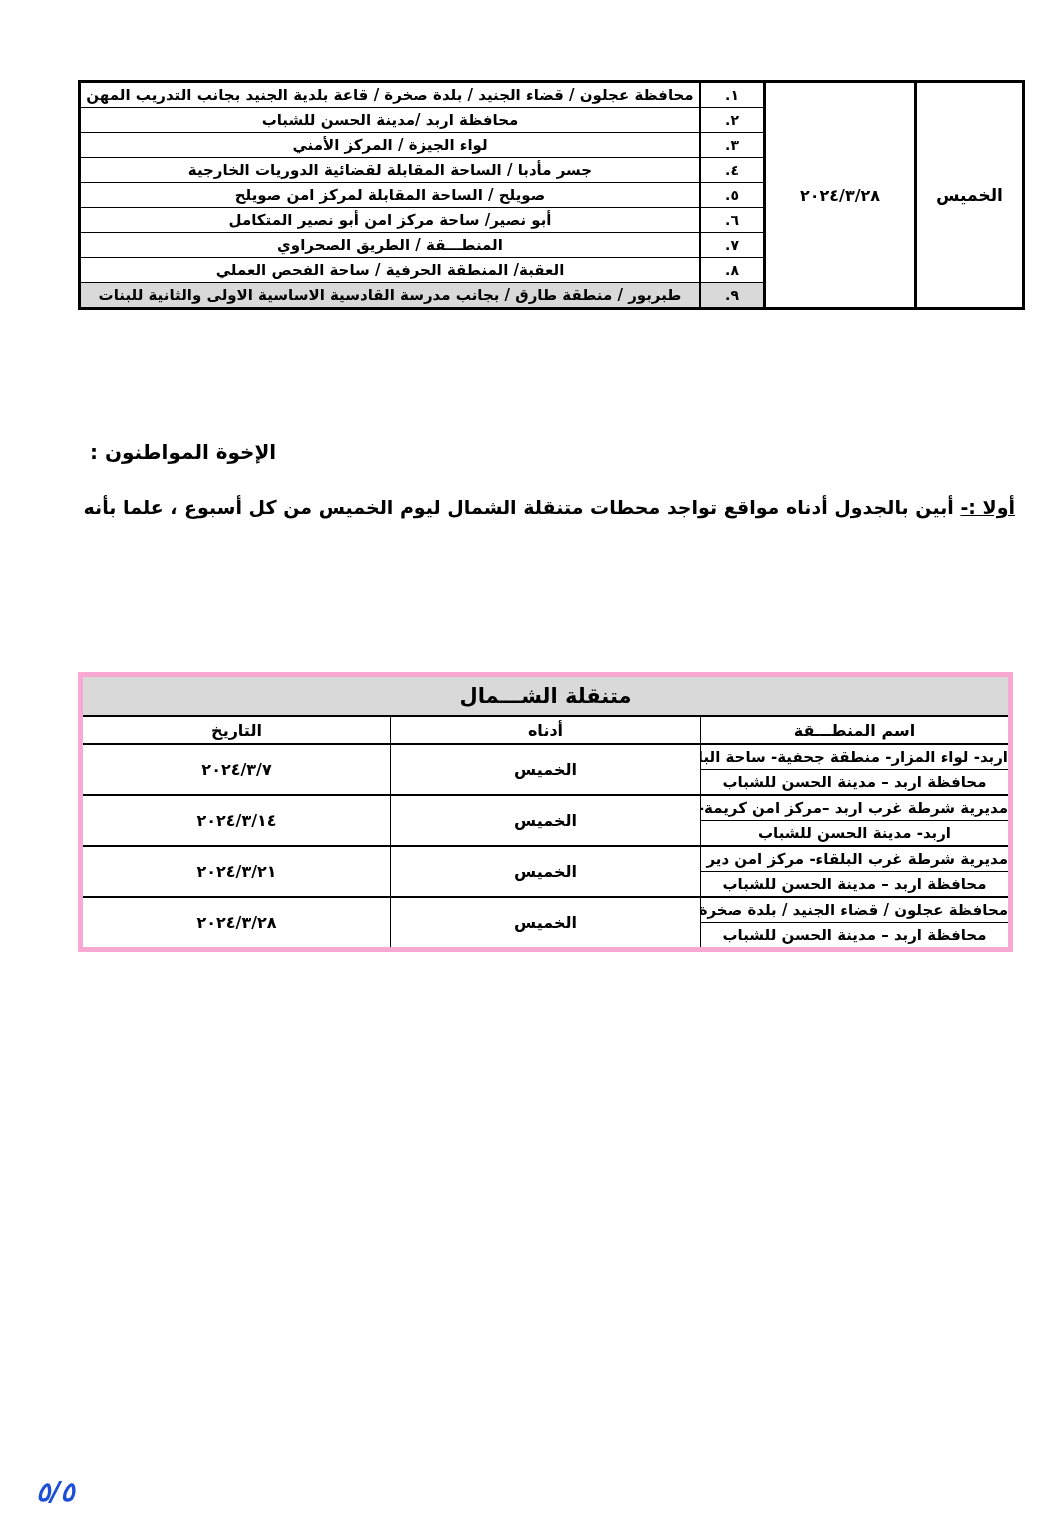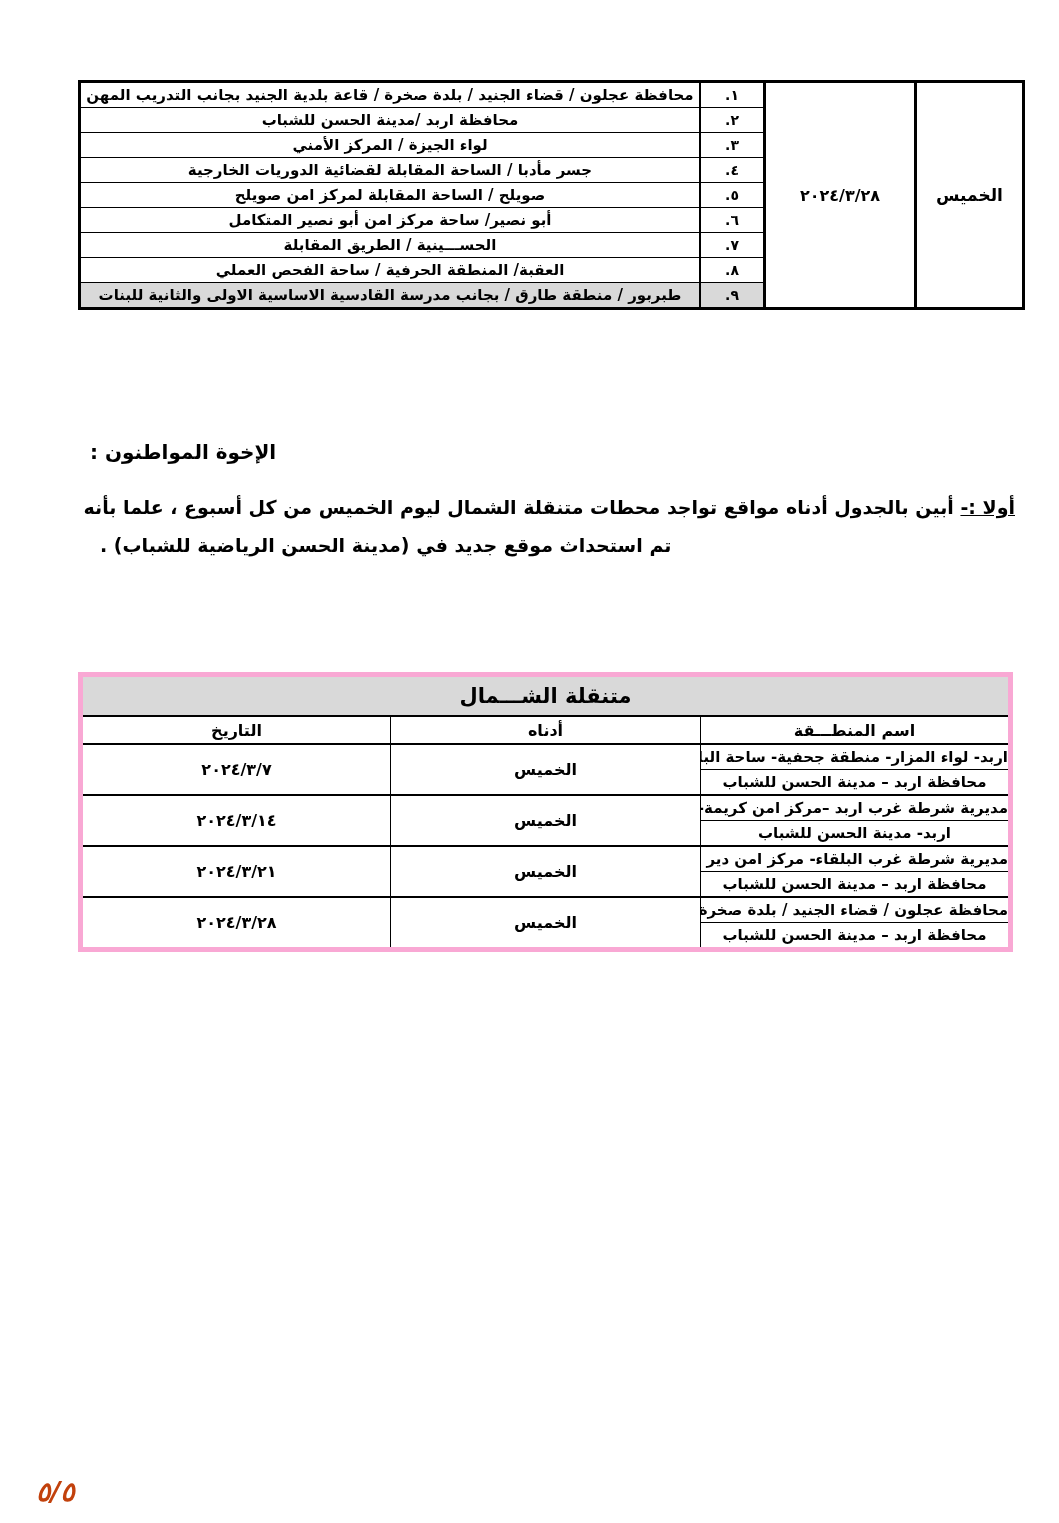--- a/index.html
+++ b/index.html
@@ -89,21 +89,21 @@
   .north-table td.c-date { width:210px; font-size:16px; letter-spacing:1px; }
   .north-table .sub {
     height:24px; line-height:24px; font-size:15px;
     overflow:hidden; white-space:nowrap;
   }
   .north-table .sub.a { border-bottom:1px solid #000; }
 
   
   .page-number {
     position:absolute; left:36px; top:1476px;
-    color:#c2410c; font-size:27px; font-weight:bold;
+    color:#1d4ed8; font-size:27px; font-weight:bold;
     font-style:italic; letter-spacing:3px;
     direction:rtl;
   }
 </style>
 </head>
 <body>
 
 <div class="page">
 
   <table class="top-table" dir="rtl">
@@ -129,37 +129,36 @@
     <tr>
       <td class="num">٥.</td>
       <td class="loc">صويلح / الساحة المقابلة لمركز امن صويلح</td>
     </tr>
     <tr>
       <td class="num">٦.</td>
       <td class="loc">أبو نصير/ ساحة مركز امن أبو نصير المتكامل</td>
     </tr>
     <tr>
       <td class="num">٧.</td>
-      <td class="loc">الحســـينية / الطريق المقابلة</td>
+      <td class="loc">المنطـــقة / الطريق الصحراوي</td>
     </tr>
     <tr>
       <td class="num">٨.</td>
       <td class="loc">العقبة/ المنطقة الحرفية / ساحة الفحص العملي</td>
     </tr>
     <tr>
       <td class="num hl">٩.</td>
       <td class="loc hl">طبربور / منطقة طارق / بجانب مدرسة القادسية الاساسية الاولى والثانية للبنات</td>
     </tr>
   </tbody>
     </table>
 
   <div class="notice">
     <div class="notice-heading">الإخوة المواطنون :</div>
     <div class="notice-line1"><span class="first-label">أولا :-</span><span class="after-label"> أبين بالجدول أدناه مواقع تواجد محطات متنقلة الشمال ليوم الخميس من كل أسبوع ، علما بأنه</span></div>
-    <div class="notice-line2">تم استحداث موقع جديد في (مدينة الحسن الرياضية للشباب) .</div>
   </div>
 
   <table class="north-table" dir="rtl">
     <tbody>
         <tr class="title-row">
       <td colspan="3">متنقلة الشـــمال</td>
     </tr>
     <tr class="header-row">
       <td class="c-area">اسم المنطـــقة</td>
       <td class="c-day">أدناه</td>

